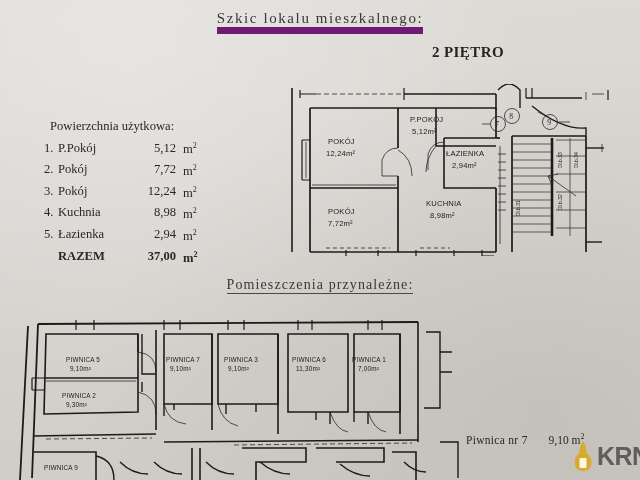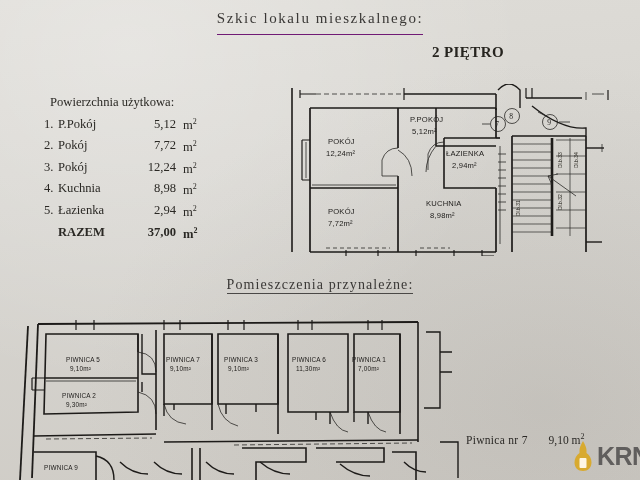--- a/index.html
+++ b/index.html
@@ -20,34 +20,34 @@
     pointer-events:none;
   }
 
   
   .doc-title{
     position:absolute;left:0;right:0;top:10px;
     text-align:center;
     font-size:15px;letter-spacing:1.6px;
     color:#3a3836;
   }
-  .doc-title span{border-bottom:1px solid #701a75;padding-bottom:8px;}
+  .doc-title span{border-bottom:7px solid #701a75;padding-bottom:1px;}
   .floor-label{
     position:absolute;left:432px;top:44px;
     font-size:15px;font-weight:bold;letter-spacing:.4px;color:#26241f;
   }
   .section-title{
     position:absolute;left:0;right:0;top:277px;text-align:center;
     font-size:14px;letter-spacing:1.1px;color:#3a3836;
   }
   .section-title span{border-bottom:1px solid #4a4846;padding-bottom:1px;}
 
   
   .areas{position:absolute;left:44px;top:94px;font-size:12.6px;line-height:17.4px;color:#2a2824;}
-  .areas .hdr{margin-bottom:2px;padding-left:6px;}
+  .areas .hdr{margin-bottom:2px;padding-left:6px;margin-top:24px;}
   .areas table{border-collapse:collapse;}
   .areas td{padding:0;font-size:12.6px;line-height:17.4px;white-space:nowrap;}
   .areas td.no{width:14px;}
   .areas td.nm{width:74px;}
   .areas td.val{width:44px;text-align:right;padding-right:7px;}
   .areas td.un{width:26px;}
   .areas tr.total td{font-weight:bold;padding-top:1px;}
   .areas tr.total td.no{}
   sup{font-size:8px;vertical-align:super;}
 

